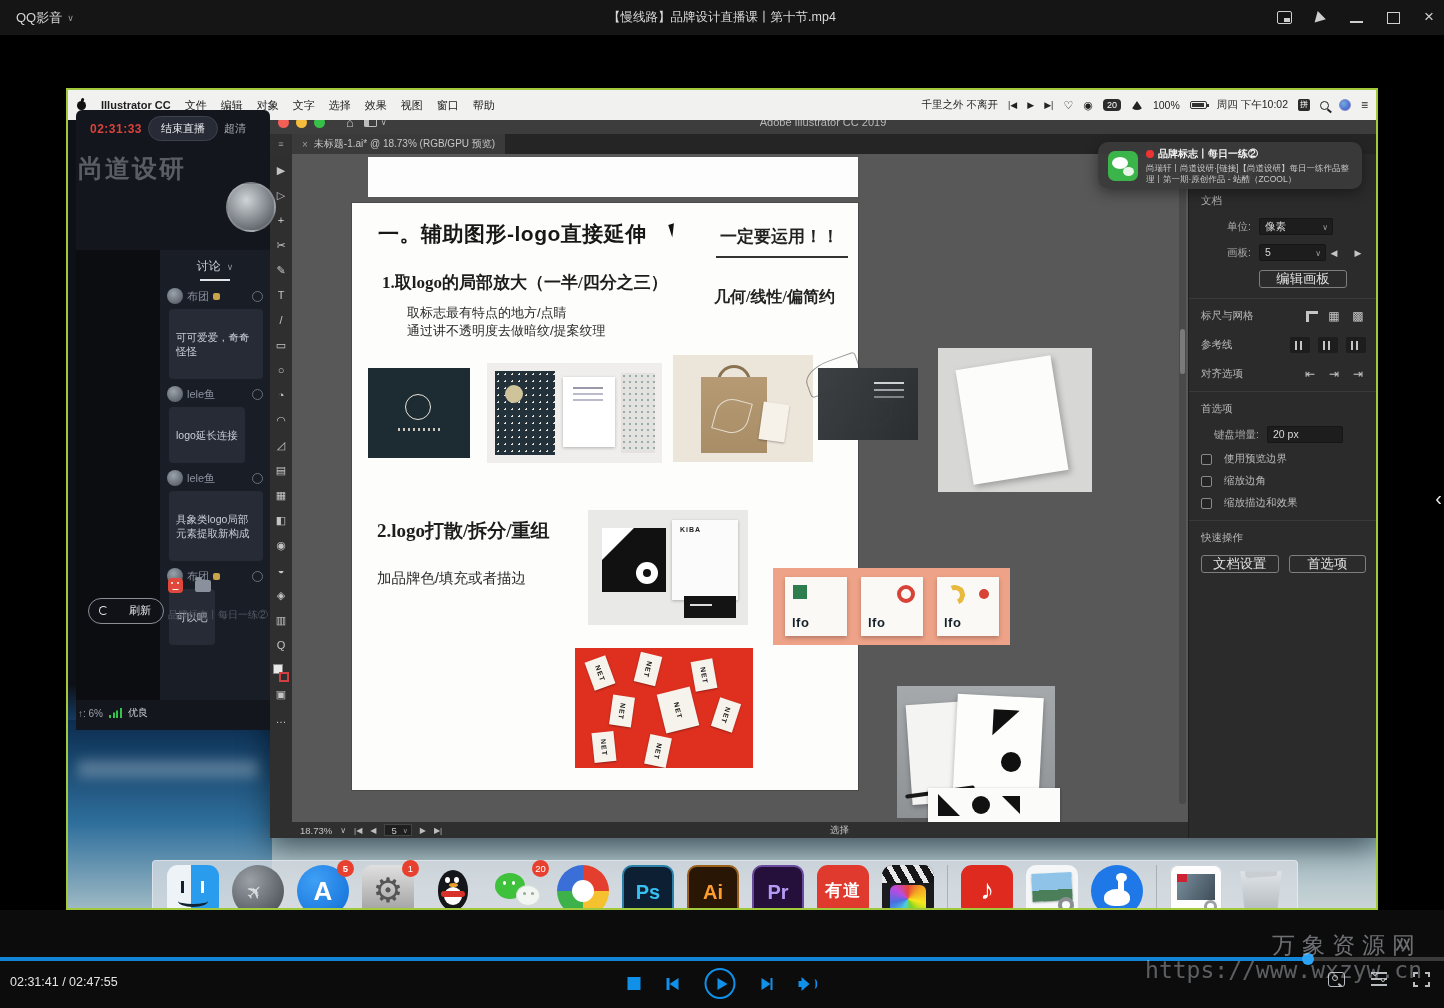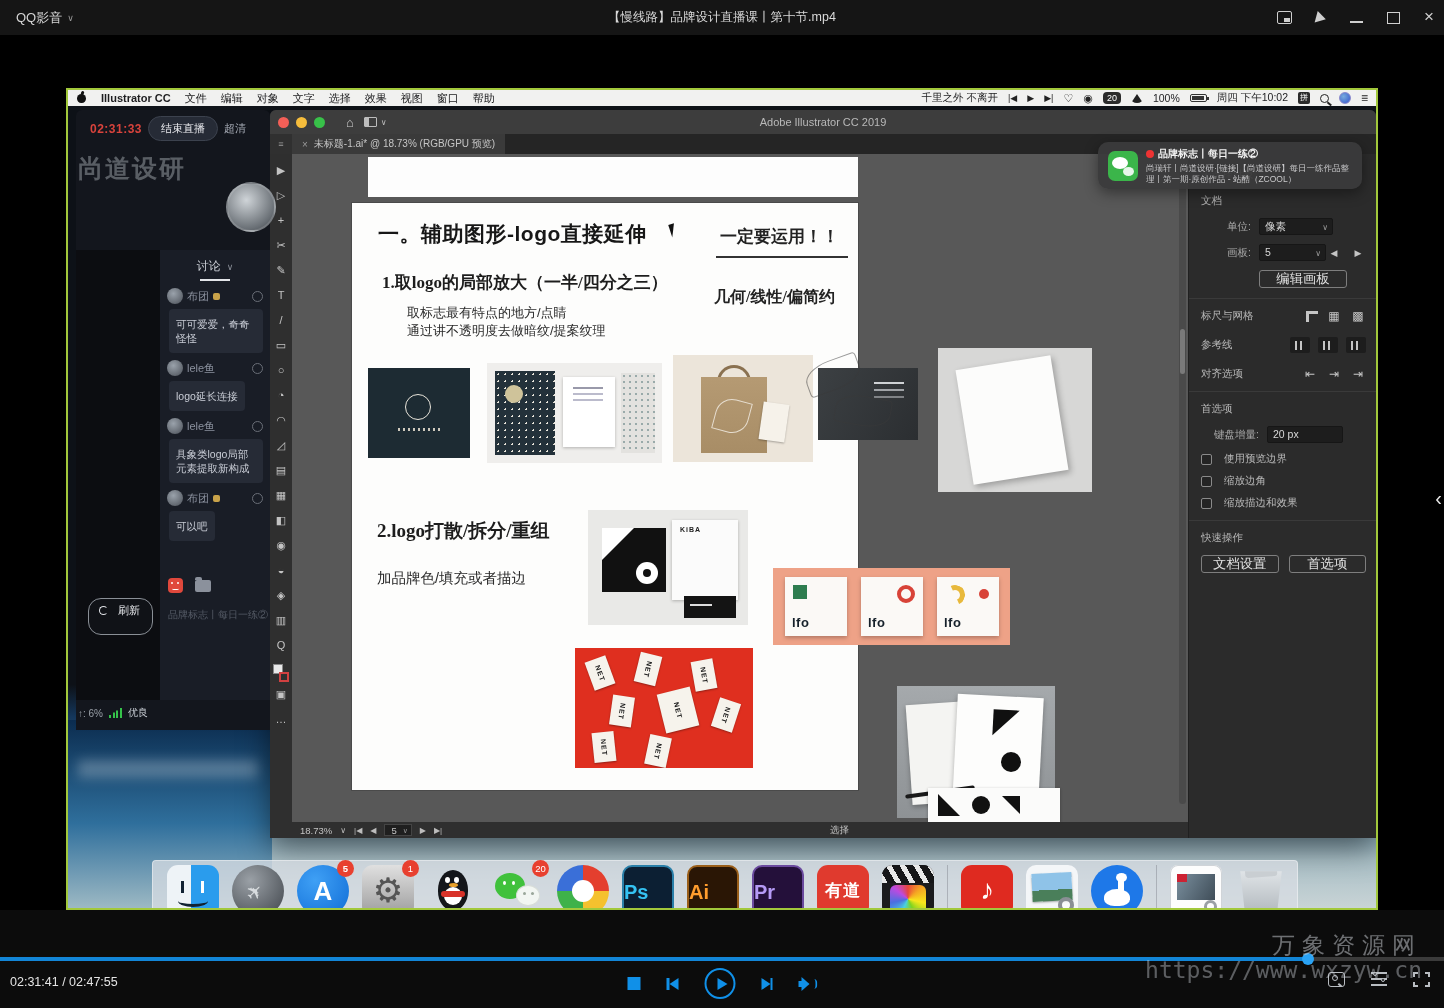--- a/index.html
+++ b/index.html
@@ -15,21 +15,21 @@
 .ic-pip{border:1.5px solid #cfcfcf;border-radius:2px}
 .ic-pip i{position:absolute;right:1px;bottom:1px;width:6px;height:4px;background:#cfcfcf}
 .ic-ptr{width:0;height:0;border-top:6px solid transparent;border-bottom:6px solid transparent;border-left:10px solid transparent;border-left-color:#cfcfcf;margin-top:1px;transform:rotate(15deg)}
 .ic-min{border-bottom:2px solid #cfcfcf;height:10px;width:13px}
 .ic-max{border:1.5px solid #cfcfcf;width:13px;height:12px}
 .ic-close{font-size:17px;line-height:12px;color:#cfcfcf;width:auto}
 
 .video{position:absolute;left:66px;top:88px;width:1312px;height:822px;border:2px solid #a2c83b;background:#10141a}
 .vin{position:absolute;left:0;top:0;width:1308px;height:818px;overflow:hidden}
 
-.menubar{position:absolute;left:0;top:0;width:100%;height:16px;background:#f1f1f0;display:flex;align-items:center;font-size:11px;color:#1d1d1f;padding:0 8px;gap:14px;z-index:5}
+.menubar{position:absolute;left:0;top:0;width:100%;height:30px;background:#f1f1f0;display:flex;align-items:center;font-size:11px;color:#1d1d1f;padding:0 8px;gap:14px;z-index:5}
 .apple{width:11px;height:12px;position:relative}
 .apple i{position:absolute;left:1px;top:2px;width:9px;height:9px;background:#111;border-radius:50% 50% 46% 46%}
 .apple b{position:absolute;left:5px;top:-1px;width:3px;height:4px;background:#111;border-radius:50%;transform:rotate(30deg)}
 .mb-app{font-weight:bold}
 .mb-item{color:#202022}
 .mb-right{margin-left:auto;display:flex;align-items:center;gap:10px;font-size:10.5px}
 .mb-ic{color:#222;font-size:9px}
 .batt{display:inline-flex;align-items:center;gap:3px}
 .batt .shell{width:17px;height:8px;border:1px solid #333;border-radius:2px;position:relative}
 .batt .shell i{position:absolute;left:1px;top:1px;bottom:1px;width:12px;background:#333}
@@ -57,29 +57,29 @@
 .sw-chatcol{position:absolute;left:84px;top:140px;width:110px;height:450px;background:#191d26}
 .sw-chathead{color:#cfd3da;font-size:12px;text-align:center;padding-top:8px}
 .sw-chathead .cv{font-size:9px;color:#8a8f99;margin-left:6px}
 .sw-chathead .uline{width:30px;height:2px;background:#e3e5e9;margin:4px auto 0}
 .msg{padding:7px 7px 0 7px}
 .msg .mrow{display:flex;align-items:center;gap:4px}
 .msg .av{width:16px;height:16px;border-radius:50%;background:radial-gradient(circle at 40% 35%,#9aa2ab,#4a4f57);flex:none}
 .msg .nm{color:#8b919e;font-size:11px}
 .msg .bdg{width:7px;height:7px;border-radius:2px;background:#c9a34a}
 .msg .emo{width:11px;height:11px;border:1px solid #6a6f78;border-radius:50%;margin-left:auto}
-.msg .bubble{margin:5px 0 0 2px;background:#262b36;border-radius:4px;color:#c9cdd6;font-size:10.5px;line-height:14px;padding:8px 7px;display:inline-block}
+.msg .bubble{margin:5px 0 0 2px;background:#262b36;border-radius:4px;color:#c9cdd6;font-size:10.5px;line-height:14px;padding:21px 7px;display:inline-block}
 .sw-inputrow{position:absolute;left:92px;top:468px;display:flex;gap:12px;align-items:center}
 .sw-emoji{width:15px;height:15px;border-radius:4px;background:#e0483c;position:relative}
 .sw-emoji i{position:absolute;left:3px;top:4px;width:2px;height:2px;background:#fff;border-radius:50%;box-shadow:6px 0 0 #fff}
 .sw-emoji b{position:absolute;left:4px;bottom:3px;width:7px;height:3px;border-bottom:1.5px solid #fff;border-radius:50%}
 .sw-folder{width:16px;height:12px;background:#8b919c;border-radius:2px;position:relative}
 .sw-folder i{position:absolute;left:0;top:-3px;width:7px;height:3px;background:#8b919c;border-radius:2px 2px 0 0}
 .sw-placeholder{position:absolute;left:92px;top:498px;color:#555b66;font-size:10px;width:100px}
-.sw-refresh{position:absolute;left:12px;top:488px;border:1px solid #8a8f96;border-radius:13px;color:#e2e4e8;font-size:11px;padding:4px 12px 16px 10px;display:flex;align-items:center;gap:10px;cursor:pointer;background:rgba(20,22,28,.6)}
+.sw-refresh{position:absolute;left:12px;top:488px;border:1px solid #8a8f96;border-radius:13px;color:#e2e4e8;font-size:11px;padding:4px 12px 5px 10px;display:flex;align-items:center;gap:21px;cursor:pointer;background:rgba(20,22,28,.6)}
 .sw-refresh .ring{width:9px;height:9px;border:1.5px solid #e2e4e8;border-right-color:transparent;border-radius:50%}
 .sw-net{position:absolute;left:2px;top:596px;display:flex;align-items:center;gap:6px;font-size:10px;color:#9aa0a8}
 .bars{width:13px;height:10px;background:linear-gradient(90deg,#35c24a 0 2px,transparent 2px 3.5px,#35c24a 3.5px 5.5px,transparent 5.5px 7px,#35c24a 7px 9px,transparent 9px 10.5px,#35c24a 10.5px 12.5px,transparent 12.5px);clip-path:polygon(0 70%,25% 70%,25% 45%,50% 45%,50% 25%,75% 25%,75% 0,100% 0,100% 100%,0 100%)}
 .sw-net .good{color:#cdd2d9}
 
 .aiwin{position:absolute;left:202px;top:0px;width:1106px;height:728px;background:#2c2c2c;border-radius:6px 6px 0 0;box-shadow:0 10px 30px rgba(0,0,0,.5);z-index:4}
 .ai-header{height:24px;background:#3d3d3d;border-radius:6px 6px 0 0;display:flex;align-items:center;position:relative;padding:0 8px}
 .tl{width:11px;height:11px;border-radius:50%;margin-right:7px}
 .tl.r{background:#f35f57}.tl.y{background:#f6bd3c}.tl.g{background:#38c149}
 .ai-home{color:#c9c9c9;font-size:13px;margin:0 10px 0 14px}
@@ -213,21 +213,21 @@
 .di-qq .belly{position:absolute;left:17px;top:22px;width:18px;height:18px;background:#fff;border-radius:50%}
 .di-qq .eye{position:absolute;left:18px;top:12px;width:5px;height:6px;background:#fff;border-radius:50%;box-shadow:9px 0 0 #fff}
 .di-qq .beak{position:absolute;left:22px;top:18px;width:9px;height:4px;background:#e8a02a;border-radius:50%}
 .di-qq .scarf{position:absolute;left:14px;top:26px;width:24px;height:6px;background:#d8332a;border-radius:3px}
 .di-wechat .b1{position:absolute;left:3px;top:8px;width:30px;height:26px;background:#40c13c;border-radius:50%}
 .di-wechat .b2{position:absolute;left:24px;top:20px;width:24px;height:21px;background:#f2f6f2;border-radius:50%;border:1px solid #d8ddd8}
 .di-wechat .e1{position:absolute;left:11px;top:16px;width:3px;height:4px;background:#fff;border-radius:50%;box-shadow:9px 0 0 #fff}
 .di-wechat .e2{position:absolute;left:31px;top:27px;width:3px;height:3px;background:#9aa79a;border-radius:50%;box-shadow:8px 0 0 #9aa79a}
 .di-browser{border-radius:50%;background:conic-gradient(#e43f2e 0 90deg,#f5c12e 90deg 180deg,#3eb24a 180deg 270deg,#3a6fd8 270deg 360deg)}
 .di-browser i{position:absolute;left:15px;top:15px;width:22px;height:22px;background:#fff;border-radius:50%}
-.di-adobe{border-radius:10px;font-weight:bold;font-size:20px;line-height:50px}
+.di-adobe{border-radius:10px;font-weight:bold;font-size:20px;text-align:center;line-height:50px}
 .di-ps{background:#0c1f33;color:#35c2f2;border:2px solid #2a7fa8}
 .di-ai{background:#2a1605;color:#ff9d2e;border:2px solid #9a5f1a}
 .di-pr{background:#24103a;color:#b59af5;border:2px solid #6a4a9e}
 .di-youdao{border-radius:11px;background:#e03a2e;color:#fff;font-weight:bold;font-size:17px;text-align:center;line-height:52px;letter-spacing:1px}
 .di-fcp{border-radius:11px;background:#1b1b1d;overflow:hidden}
 .di-fcp .top{position:absolute;left:0;top:0;width:100%;height:18px;background:repeating-linear-gradient(60deg,#e8e8e8 0 5px,#161618 5px 12px)}
 .di-fcp .bot{position:absolute;left:8px;top:20px;width:36px;height:28px;border-radius:6px;background:conic-gradient(#e8453a,#f5a623,#f8e71c,#7ed321,#4ad1e0,#4a6fe0,#bd4ae0,#e8453a)}
 .di-netease{border-radius:11px;background:#df2a20;color:#fff;font-size:28px;text-align:center;line-height:50px}
 .di-photos{border-radius:10px;background:#f4f6f8;overflow:hidden}
 .di-photos .ph{position:absolute;left:6px;top:8px;width:40px;height:28px;background:linear-gradient(180deg,#8fc3e8 0 60%,#4a7f5a 60%);transform:rotate(-3deg);box-shadow:0 1px 2px rgba(0,0,0,.3)}

